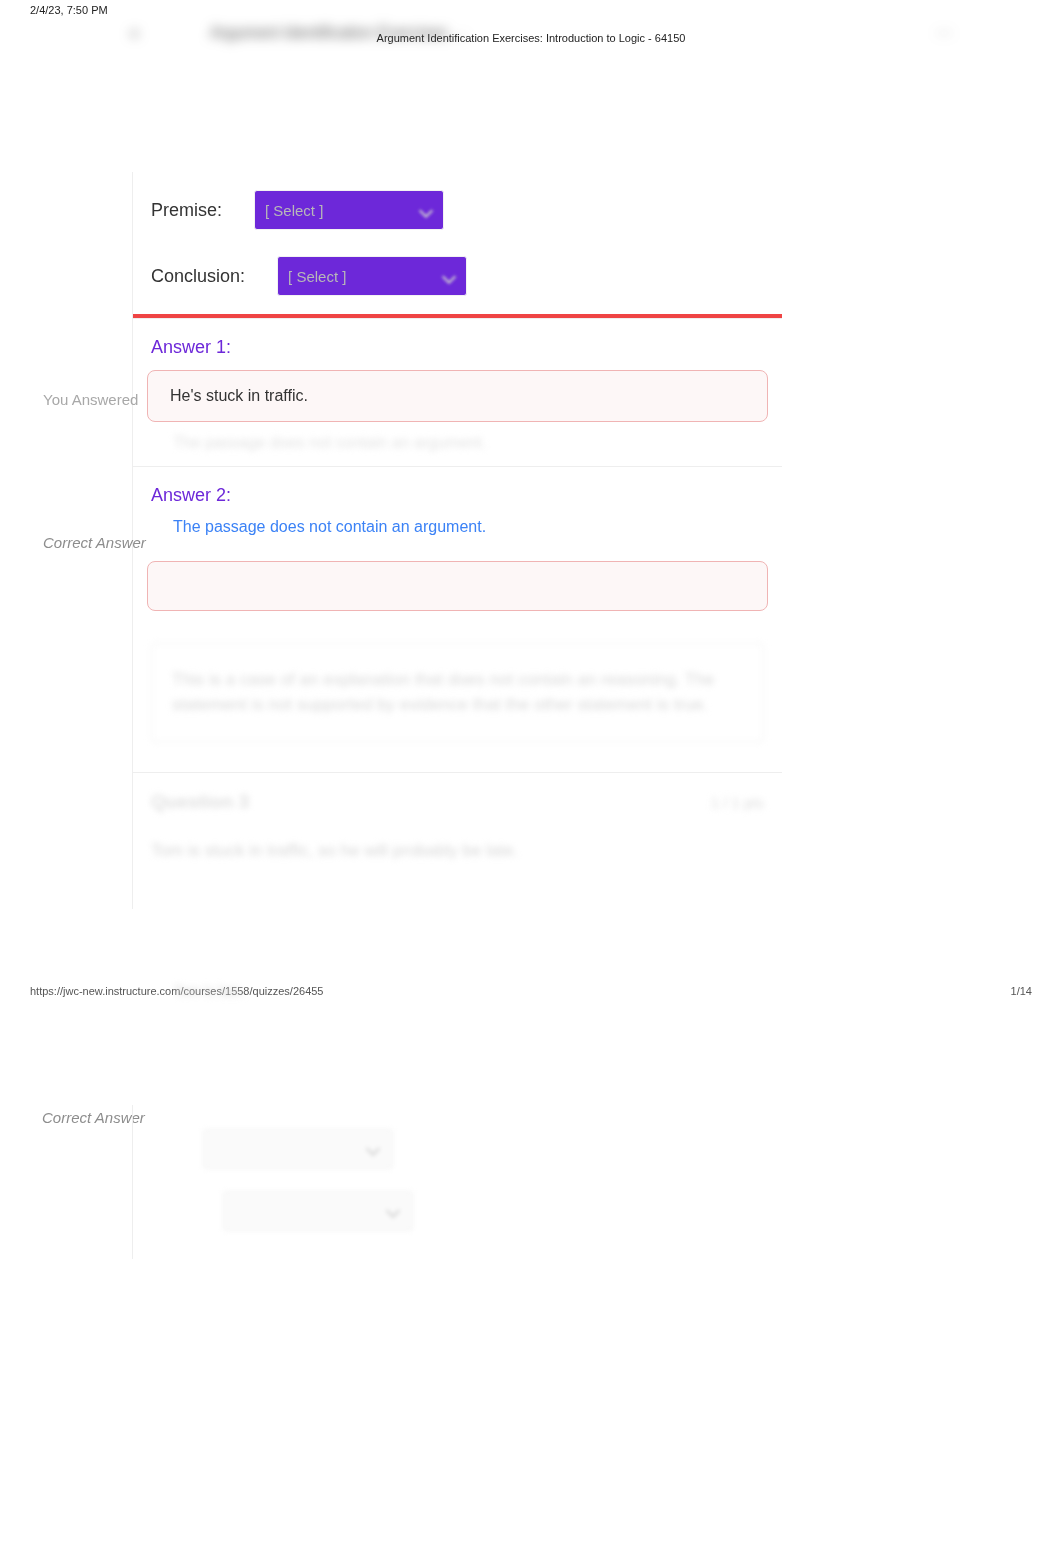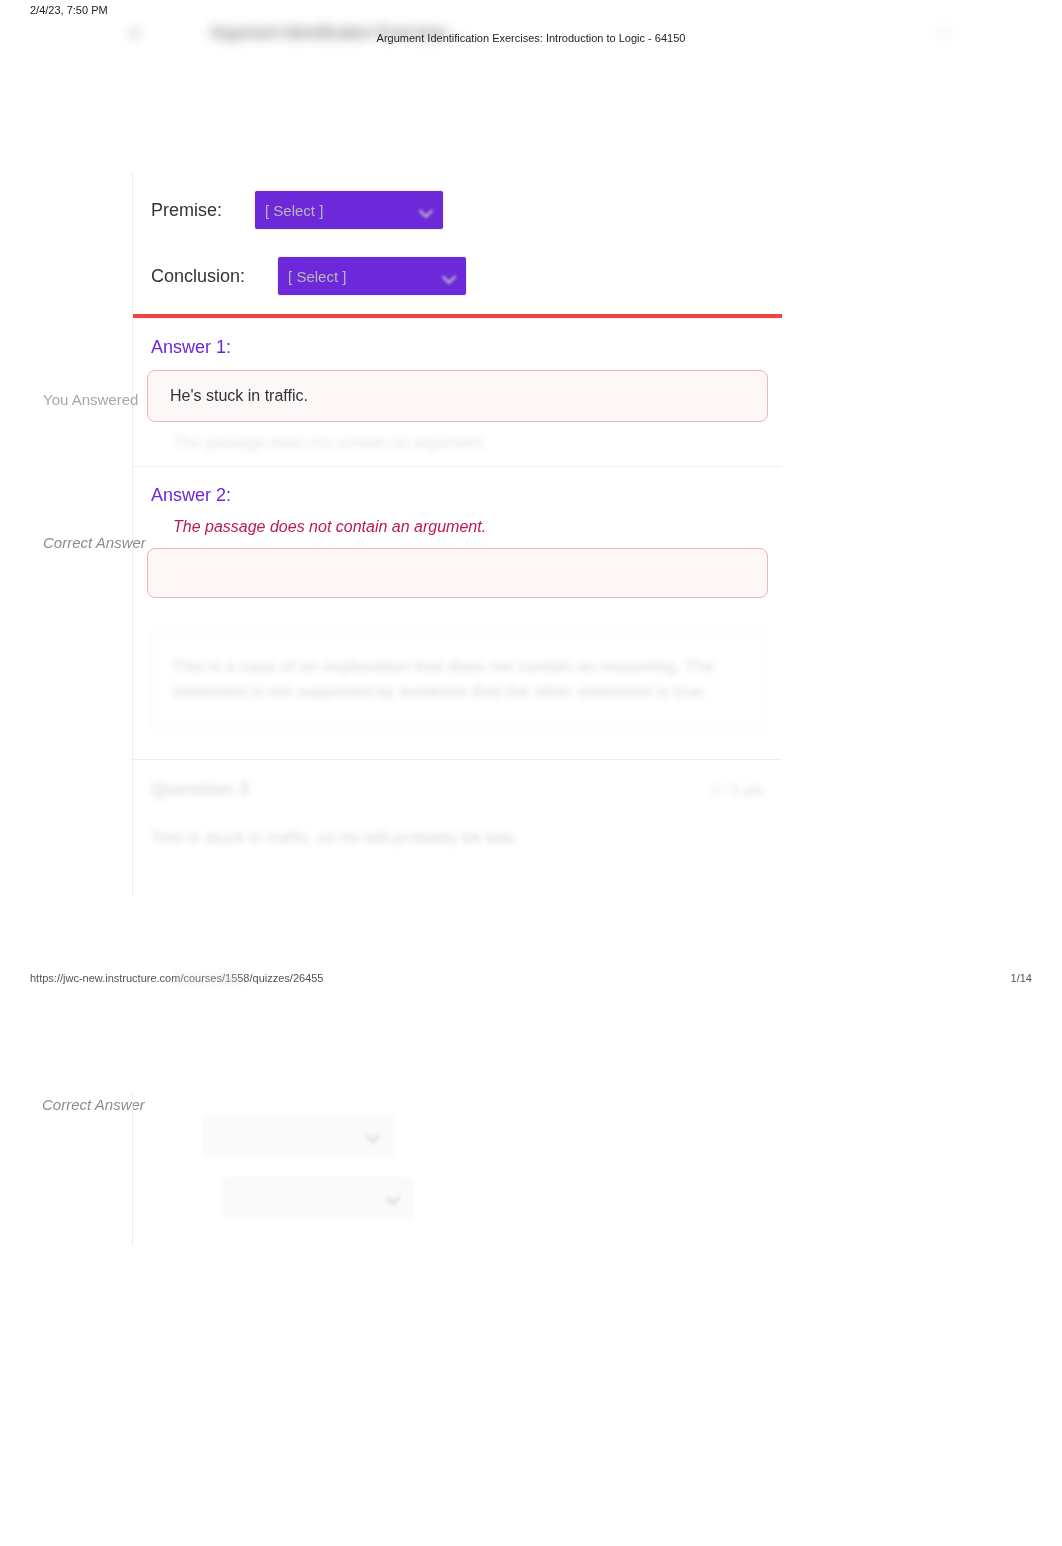--- a/index.html
+++ b/index.html
@@ -141,21 +141,21 @@
           <span>He's stuck in traffic.</span>
         </div>
       </div>
 
       <div class="faded-correct">The passage does not contain an argument.</div>
 
       <div class="ans-heading">Answer 2:</div>
 
       <div style="position:relative;">
         <span class="leftcol-label correct" style="top:16px; left:-90px; position:absolute;">Correct Answer</span>
-        <div style="margin:0 14px 12px 40px; font-size:16px; color:#be185d;font-style:italic;">The passage does not contain an argument.</div>
+        <div style="margin:0 14px 25px 40px; font-size:16px; color:#3b82f6;">The passage does not contain an argument.</div>
       </div>
 
       <div class="red-student empty"></div>
 
       <div class="note-block">This is a case of an explanation that does not contain an reasoning. The statement is not supported by evidence that the other statement is true.</div>
 
       <div class="qheader-row">
         <span class="qhl">Question 3</span>
         <span class="qhr">1 / 1 pts</span>
       </div>

